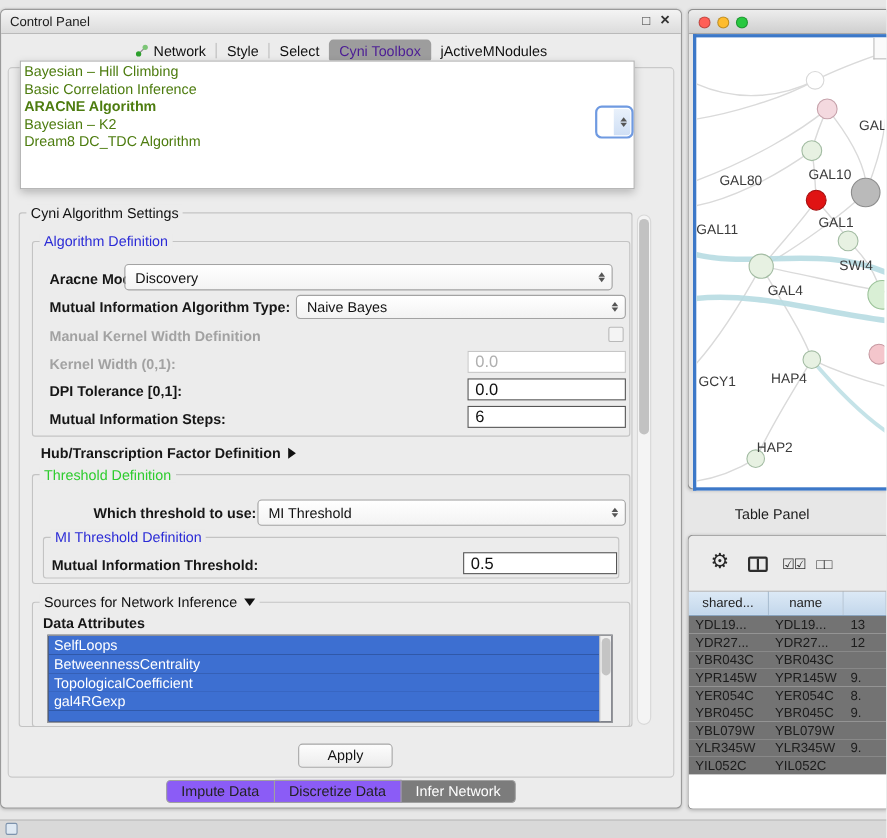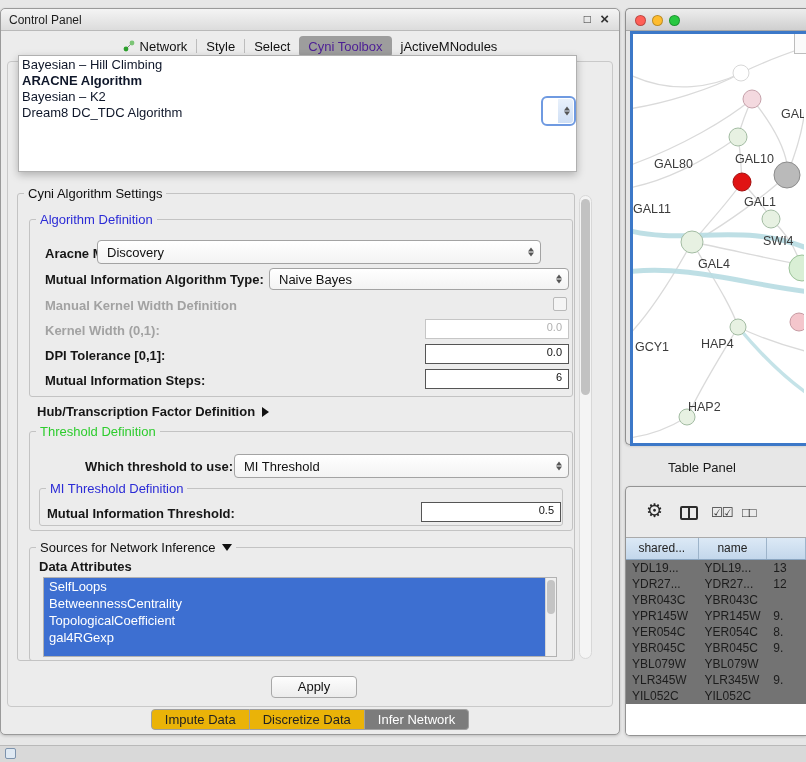--- a/index.html
+++ b/index.html
@@ -32,50 +32,50 @@
   .lbl.dis{color:#a2a2a2}
 
   .combo{position:absolute;background:linear-gradient(#ffffff,#f3f3f3);border:1px solid #a3a3a3;border-radius:4px;
          font-size:13px;display:flex;align-items:center;padding:0 22px 0 9px;color:#111}
   .stepper{position:absolute;right:6px;top:50%;transform:translateY(-50%);display:flex;flex-direction:column;gap:1px}
   .tri-up{width:0;height:0;border-left:3.5px solid transparent;border-right:3.5px solid transparent;border-bottom:4px solid #555}
   .tri-dn{width:0;height:0;border-left:3.5px solid transparent;border-right:3.5px solid transparent;border-top:4px solid #555}
 
   .cb{position:absolute;width:14px;height:14px;background:#f4f4f4;border:1px solid #b9b9b9;border-radius:2px}
 
-  .tfield{position:absolute;background:#fff;border:1px solid #555;font-size:11px;text-align:right;padding:1px 6px;color:#111}
+  .tfield{position:absolute;background:#fff;border:1px solid #555;font-size:15px;padding:1px 6px;color:#111}
   .tfield.dis{border-color:#c6c6c6;color:#b0b0b0}
 
   .arrow-right{display:inline-block;width:0;height:0;border-top:5px solid transparent;border-bottom:5px solid transparent;border-left:7px solid #111;margin-left:7px;vertical-align:-1px}
   .arrow-down{display:inline-block;width:0;height:0;border-left:5px solid transparent;border-right:5px solid transparent;border-top:7px solid #111;margin-left:6px;vertical-align:1px}
 
   .attrlist{position:absolute;background:#0f172a;border:1px solid #b2b2b2;overflow:hidden}
   .attr-items{position:absolute;left:0;top:0;right:11px;bottom:0}
   .attr-item{height:17px;line-height:17px;padding-left:5px;font-size:13px;background:#3d6fd1;color:#fff;overflow:hidden;white-space:nowrap}
   .attr-item.partial{height:12px}
   .list-scroll{position:absolute;right:0;top:0;width:11px;bottom:0;background:#efefef;border-left:1px solid #d5d5d5}
   .list-thumb{position:absolute;left:1px;top:2px;width:8px;height:34px;background:#c4c4c4;border-radius:4px}
 
   .vscroll{position:absolute;left:578px;top:186px;width:13px;height:464px;background:#f4f4f4;border:1px solid #d8d8d8;border-radius:7px}
   .vthumb{position:absolute;left:1px;top:3px;width:9px;height:196px;background:#c2c2c2;border-radius:5px}
 
   .btn{position:absolute;background:linear-gradient(#fdfdfd,#ececec);border:1px solid #a8a8a8;border-radius:4px;
        font-size:13px;text-align:center;line-height:20px;color:#111}
 
   .btabs{position:absolute;left:0;right:0;top:700px;display:flex;justify-content:center}
-  .btab{height:21px;line-height:19px;padding:0 13px;font-size:13px;background:#eab308;border:1px solid #a0a0a0;border-left:none;color:#222}
+  .btab{height:21px;line-height:19px;padding:0 13px;font-size:13px;background:#8b5cf6;border:1px solid #a0a0a0;border-left:none;color:#222}
   .btab:first-child{border-left:1px solid #a0a0a0;border-radius:4px 0 0 4px}
   .btab:last-child{border-radius:0 4px 4px 0}
   .btab.sel{background:#7c7c7c;color:#fff}
 
   
   .popup{position:absolute;left:18px;top:55px;width:559px;height:117px;background:#fff;border:1px solid #b0b0b0;
          box-shadow:0 3px 8px rgba(0,0,0,.25);z-index:60;padding-top:1px}
   .popup .ph{height:16px;line-height:16px;text-align:center;color:#b4b4b4;font-size:13px}
-  .popup .it{height:16px;line-height:16px;padding-left:3px;font-size:13px;color:#0f172a;white-space:nowrap}
+  .popup .it{height:16px;line-height:16px;padding-left:3px;font-size:13px;color:#4d7c0f;white-space:nowrap}
   .popup .it.bold{font-weight:bold}
 
   .combo-frag{position:absolute;left:541px;top:96px;width:35px;height:30px;border:2px solid #6f9ae1;border-radius:6px;
         background:#fff;z-index:61}
   .combo-frag .half{position:absolute;right:1px;top:1px;bottom:1px;width:15px;border-radius:0 3px 3px 0;
         background:linear-gradient(#e9f1fb,#cfdff5)}
   .combo-frag .stepper{right:4px}
 
   
   .netwin{position:absolute;left:625px;top:8px;width:181px;height:437px;background:#e6e6e6;
@@ -161,21 +161,21 @@
 
     <div class="vscroll">
       <div class="vthumb"></div>
     </div>
 
     <div class="grp" style="left:28px;top:210px;width:544px;height:178px">
       <span class="grp-title tb">Algorithm Definition</span>
     </div>
 
     <span class="lbl" style="left:44px;top:237px">Aracne Mode:</span>
-    <div class="combo" style="left:96px;top:231px;width:444px;height:24px">
+    <div class="combo" style="left:112px;top:231px;width:444px;height:24px">
       <span>Discovery</span>
       <span class="stepper">
           <span class="tri-up"></span>
           <span class="tri-dn"></span>
         </span>
     </div>
 
     <span class="lbl" style="left:44px;top:263px">Mutual Information Algorithm Type:</span>
     <div class="combo" style="left:268px;top:259px;width:300px;height:22px">
       <span>Naive Bayes</span>
@@ -244,20 +244,21 @@
 
     <div class="btabs">
       <span class="btab">Impute Data</span>
       <span class="btab">Discretize Data</span>
       <span class="btab sel">Infer Network</span>
     </div>
   </div>
 
   <div class="popup">
     <div class="it">Bayesian – Hill Climbing</div>
+    <div class="it">Basic Correlation Inference</div>
     <div class="it bold">ARACNE Algorithm</div>
     <div class="it">Bayesian – K2</div>
     <div class="it">Dream8 DC_TDC Algorithm</div>
   </div>
 
   <div class="combo-frag">
     <span class="half"></span>
     <span class="stepper">
         <span class="tri-up"></span>
         <span class="tri-dn"></span>

